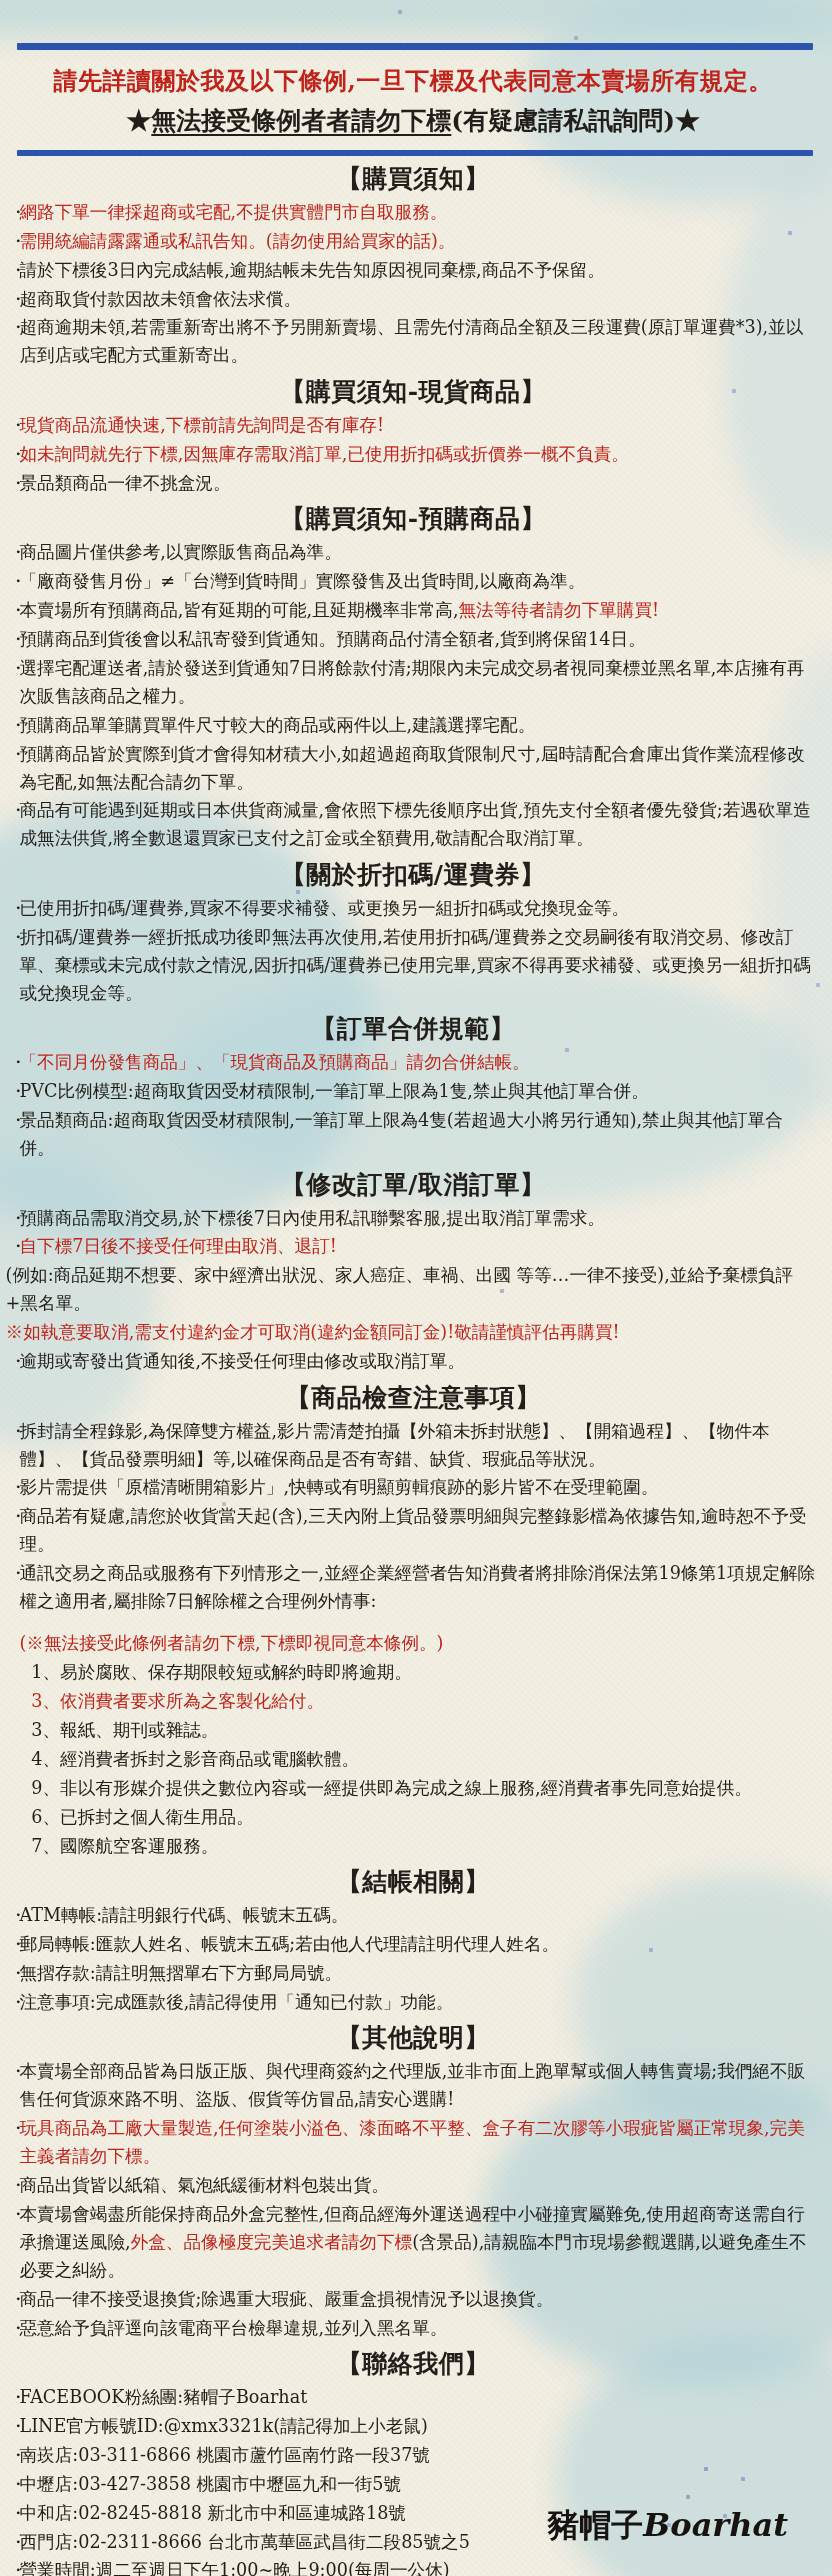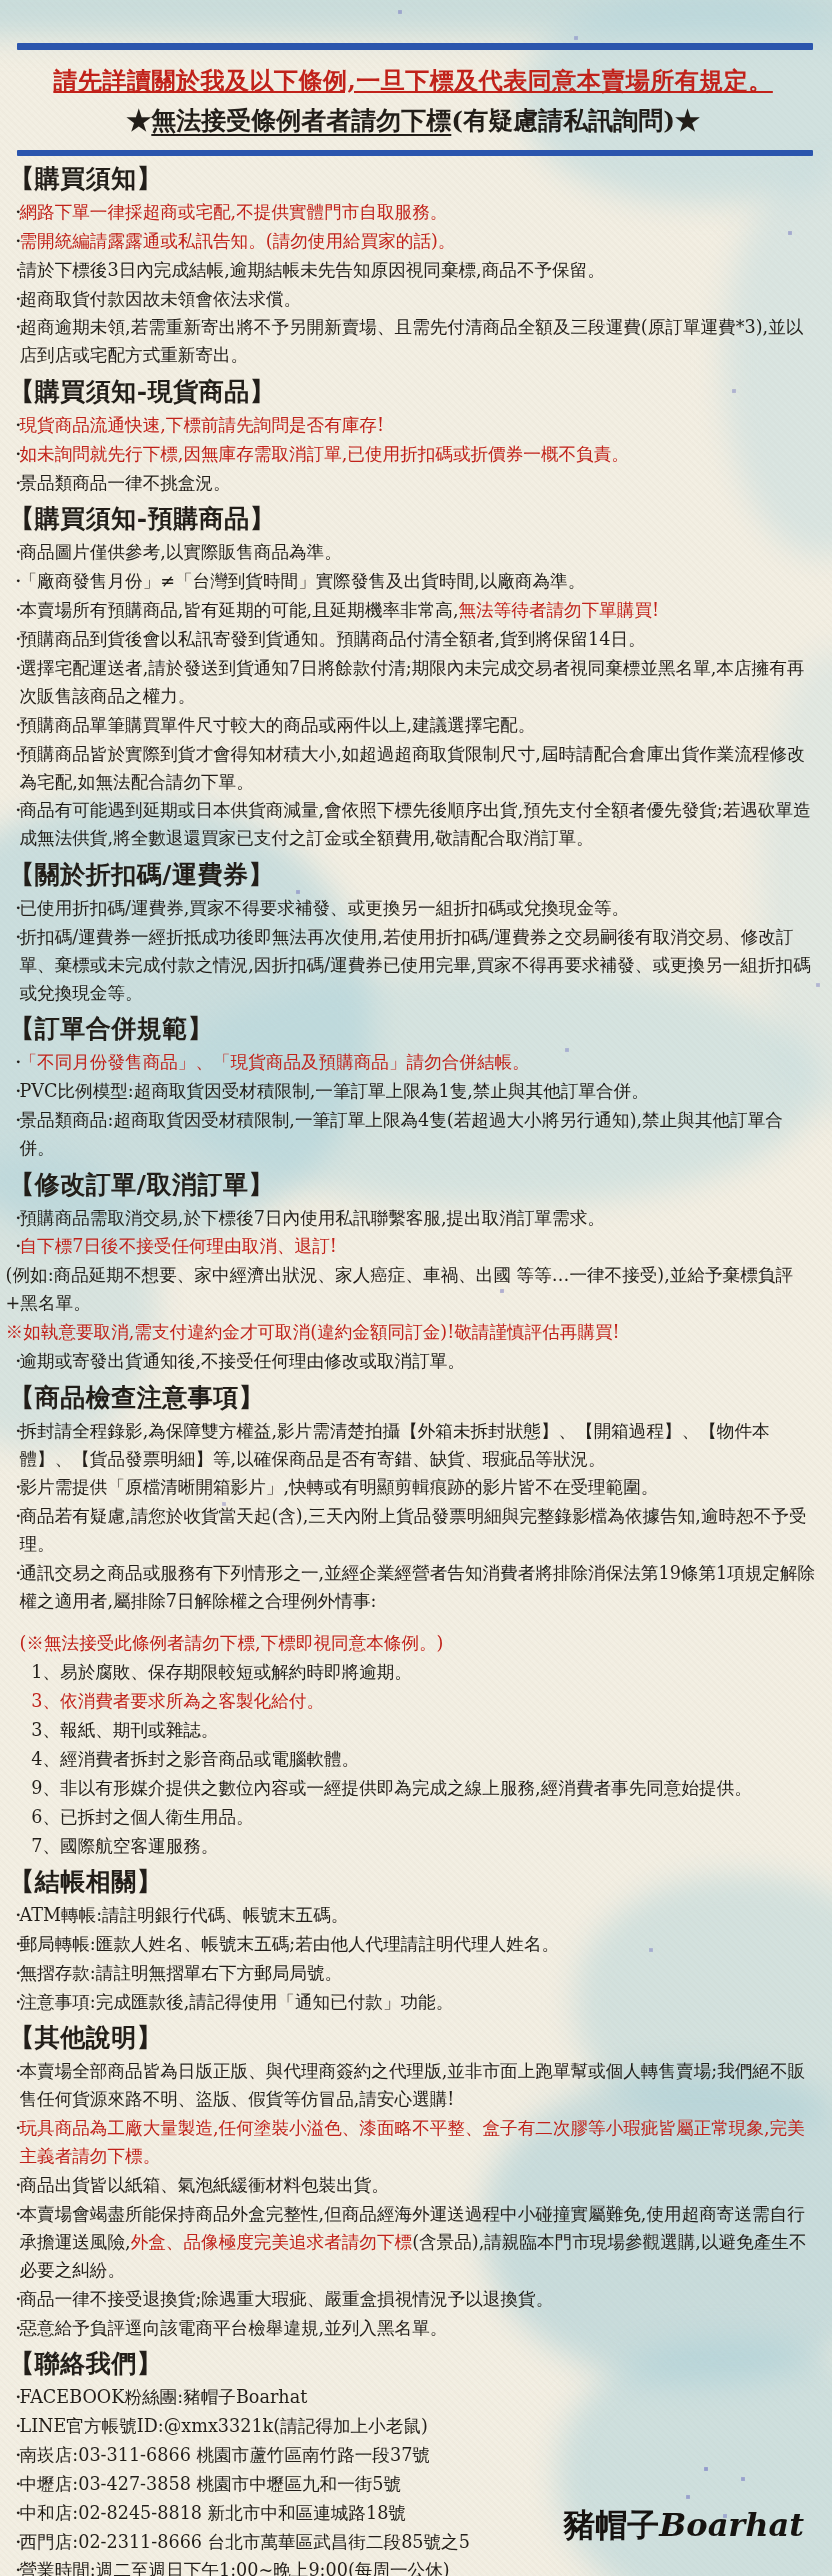--- a/index.html
+++ b/index.html
@@ -34,33 +34,33 @@
       297px 891px 0 0.9px rgba(110,110,190,.5), 566px 1049px 0 0.9px rgba(110,110,190,.45),
       501px 1290px 0 0.9px rgba(110,110,190,.5), 223px 1503px 0 0.9px rgba(110,110,190,.4),
       650px 1949px 0 0.9px rgba(110,110,190,.45), 705px 2468px 0 0.9px rgba(100,100,190,.55),
       687px 2496px 0 0.9px rgba(100,100,190,.5), 742px 2478px 0 0.9px rgba(100,100,190,.5),
       724px 2515px 0 0.9px rgba(100,100,190,.45), 668px 2524px 0 0.9px rgba(100,100,190,.4),
       817px 984px 0 0.9px rgba(110,110,190,.4);
   }
   .content{position:relative;padding:0 15px 0 9.3px;color:var(--ink,#221e19);}
   .rule{height:6.5px;background:var(--blue,#2b55ad);margin:0 3.7px 0 7.4px;border-radius:0.9px;}
   .hdr{padding-top:43px;}
-  .hdr .title{font-size:24px;font-weight:bold;color:var(--red,#c1221a);text-align:center;margin:15px 0 7.4px;letter-spacing:0.5px;text-decoration:underline;}
+  .hdr .title{font-size:24px;font-weight:bold;color:var(--red,#c1221a);text-align:center;margin:15px 0 7.4px;letter-spacing:0.5px;}
   .hdr .subtitle{font-size:25px;font-weight:bold;color:var(--ink,#221e19);text-align:center;margin:3.7px 0 13px;}
   .hdr .subtitle .u{text-decoration:underline;text-underline-offset:4.6px;}
-  h2{font-size:25px;line-height:35px;font-weight:bold;margin:4.6px 0 1.9px;color:var(--ink,#221e19);letter-spacing:0.5px;}
+  h2{font-size:25px;line-height:35px;font-weight:bold;margin:4.6px 0 1.9px;color:var(--ink,#221e19);letter-spacing:0.5px;text-align:center;}
   .item{font-size:17.6px;line-height:28px;margin:0 0 0.9px;font-weight:500;}
   .item.bullet{padding-left:10.2px;}
   .item .marker{display:inline-block;width:10.2px;margin-left:-10.2px;}
   .item.numbered{padding-left:22px;}
   .item.plain{margin-left:-3.7px;}
   .item.sub{padding-left:10.2px;margin-top:14px;}
   .red{color:var(--red,#c1221a);text-align:right;}
   .blk{color:var(--ink,#221e19);}
-  .brand{position:absolute;right:28px;bottom:28px;font-size:32px;font-weight:bold;color:#161310;}
+  .brand{position:absolute;right:44px;bottom:28px;font-size:32px;font-weight:bold;color:#161310;}
   .brand .en{font-style:italic;font-weight:bold;font-family:"DejaVu Serif","Liberation Serif",serif;}
 </style>
 </head>
 <body style="--red: #c1221a; --ink: #221e19; --blue: #2b55ad; background: rgb(242, 238, 226);">
 
 <div class="paper"></div>
 <div class="wc wc1"></div>
 <div class="wc wc2"></div>
 <div class="wc wc3"></div>
 <div class="wc wc4"></div>

